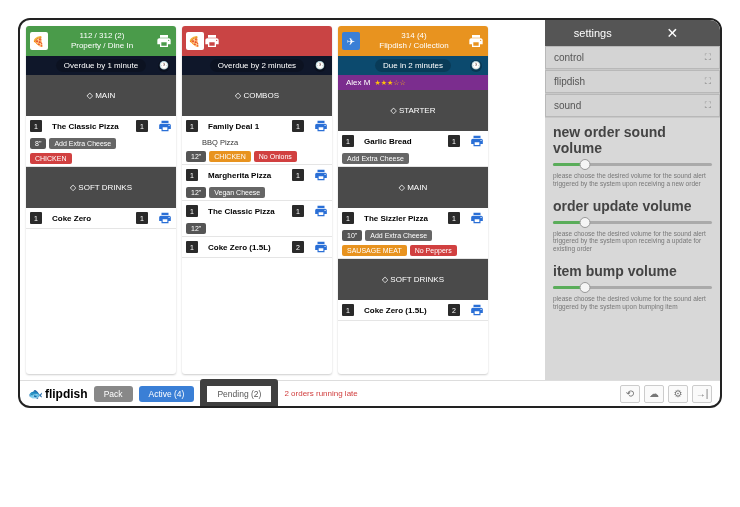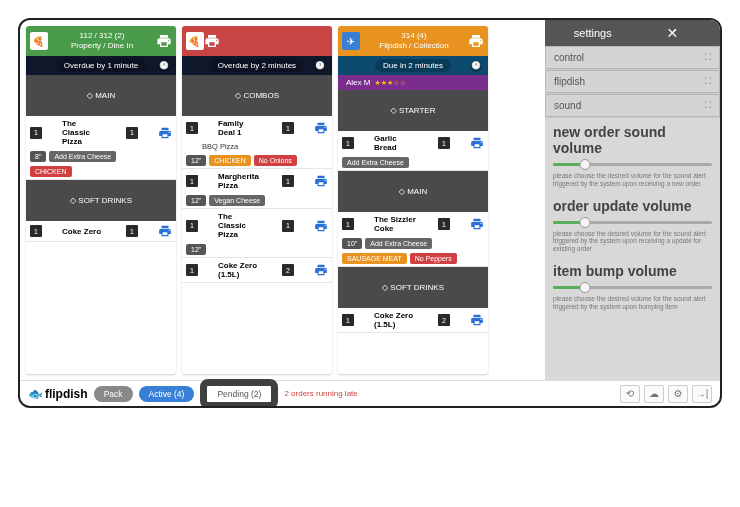--- a/index.html
+++ b/index.html
@@ -18,21 +18,21 @@
 .hd-txt .l1{font-weight:normal}
 .ico-print{width:16px;height:16px;display:flex;align-items:center;justify-content:center}
 .overdue-bar{display:flex;align-items:center;justify-content:center;gap:4px;color:#fff;font-size:8px;padding:3px;position:relative}
 .ob-red{background:#0f172a}
 .ob-green{background:#0c4a6e}
 .ob-purple{background:#7b2d8e}
 .ob-pill{background:rgba(0,0,0,.2);padding:2px 8px;border-radius:8px}
 .ob-clock{position:absolute;right:6px;width:12px;height:12px;border-radius:50%;background:rgba(0,0,0,.25);display:flex;align-items:center;justify-content:center;font-size:8px}
 .stars{color:#ffc107;font-size:7px}
 .section-hd{background:#4a4a4a;color:#fff;text-align:center;font-size:8px;padding:16px;display:flex;align-items:center;justify-content:center;gap:2px}
-.item-row{display:flex;align-items:center;padding:3px 4px;gap:20px}
+.item-row{display:flex;align-items:center;padding:3px 4px;gap:10px}
 .qty{background:#2a2a2a;color:#fff;width:12px;height:12px;display:flex;align-items:center;justify-content:center;font-size:7px;border-radius:1px}
 .item-name{flex:1;font-size:8px;font-weight:bold}
 .item-sub{font-size:7.5px;color:#333;padding:2px 4px 2px 20px}
 .tags{display:flex;gap:3px;padding:2px 4px;flex-wrap:wrap}
 .tag{padding:2px 5px;border-radius:2px;font-size:7px;color:#fff}
 .tag-sz{background:#555}
 .tag-gr{background:#666}
 .tag-rd{background:#d14040}
 .tag-or{background:#e8931f}
 .prt-sm{color:#2a6fd6;font-size:12px}
@@ -48,21 +48,21 @@
 .st-group{margin-bottom:10px}
 .st-label{font-size:14px;color:#444;font-weight:bold;margin-bottom:3px}
 .slider{height:10px;position:relative;margin-bottom:3px}
 .slider-track{position:absolute;left:0;right:0;top:4px;height:3px;background:#aaa;border-radius:2px}
 .slider-fill{position:absolute;left:0;top:4px;height:3px;background:#5aad5a;border-radius:2px;width:20%}
 .slider-thumb{position:absolute;top:0;left:20%;width:11px;height:11px;background:#f5f5f5;border:1px solid #999;border-radius:50%;transform:translateX(-50%)}
 .st-help{font-size:6.5px;color:#777;line-height:1.2}
 
 .footer{height:26px;border-top:1px solid #ddd;display:flex;align-items:center;padding:0 8px;gap:6px;font-size:9px}
 .fd-logo{font-weight:bold;font-size:12px;display:flex;align-items:center;gap:2px}
-.btn{padding:3px 10px;border-radius:8px;font-size:8.5px;cursor:pointer}
+.btn{padding:3px 10px;border-radius:3px;font-size:8.5px;cursor:pointer}
 .btn-grey{background:#888;color:#fff}
 .btn-blue{background:#3a7fd6;color:#fff}
 .btn-out{background:#fff;border:7px solid #404040;color:#555}
 .late{color:#d14040;font-size:8px}
 .footer-r{margin-left:auto;display:flex;gap:4px}
 .fbtn{width:20px;height:18px;border:1px solid #ccc;border-radius:2px;display:flex;align-items:center;justify-content:center;font-size:10px;color:#777;background:#fafafa}
 svg{display:block}
 </style>
 </head>
 <body>
@@ -220,21 +220,21 @@
               </svg>
             </div>
       </div>
           <div class="tags">
             <span class="tag tag-gr">Add Extra Cheese</span>
           </div>
           <div class="sep"></div>
           <div class="section-hd">◇ MAIN</div>
           <div class="item-row">
         <div class="qty">1</div>
-        <div class="item-name">The Sizzler Coke</div>
+        <div class="item-name">The Sizzler Pizza</div>
         <div class="qty">1</div>
         <div class="prt-sm">
               <svg width="14" height="14" viewBox="0 0 24 24" fill="currentColor">
                 <path d="M19 8H5c-1.66 0-3 1.34-3 3v6h4v4h12v-4h4v-6c0-1.66-1.34-3-3-3zm-3 11H8v-5h8v5zm3-7c-.55 0-1-.45-1-1s.45-1 1-1 1 .45 1 1-.45 1-1 1zm-1-9H6v4h12V3z"></path>
               </svg>
             </div>
       </div>
           <div class="tags">
             <span class="tag tag-sz">10"</span>
             <span class="tag tag-gr">Add Extra Cheese</span>

